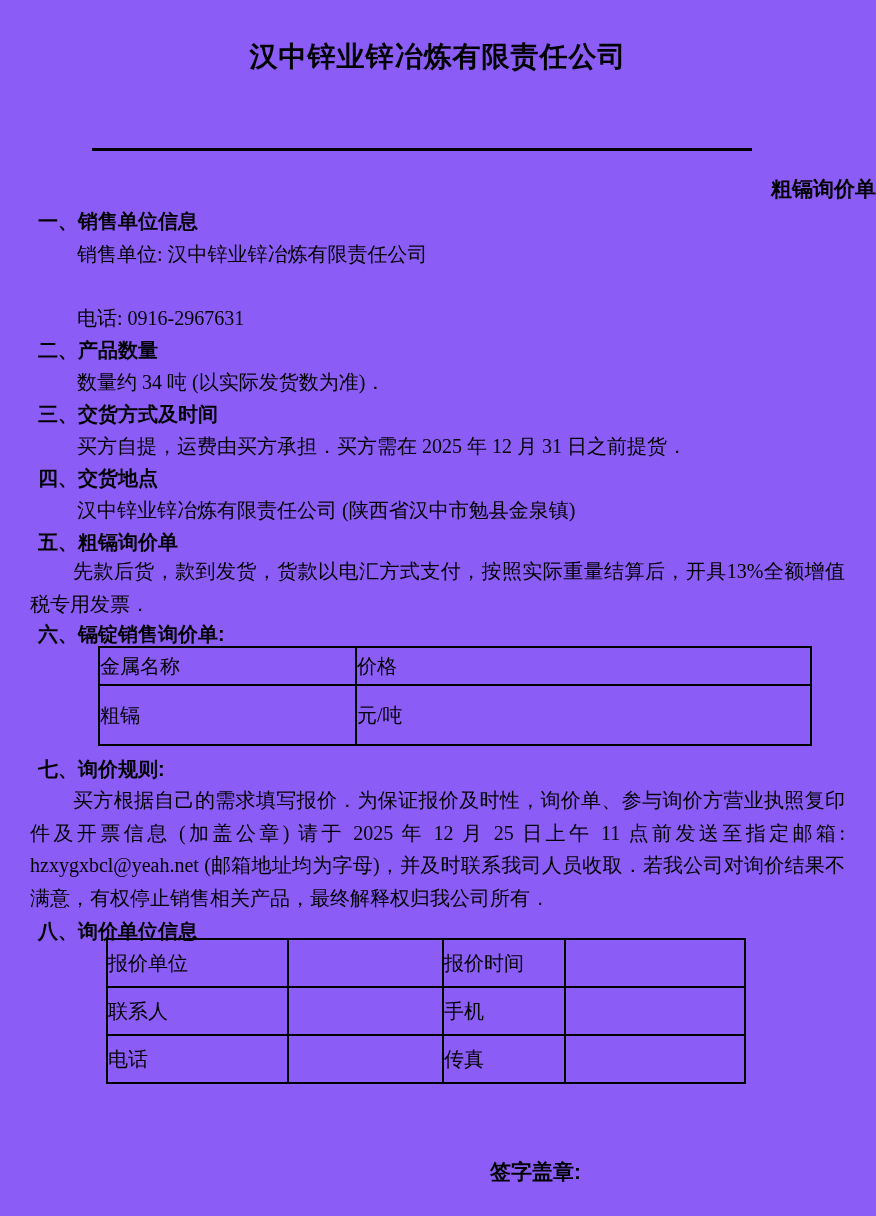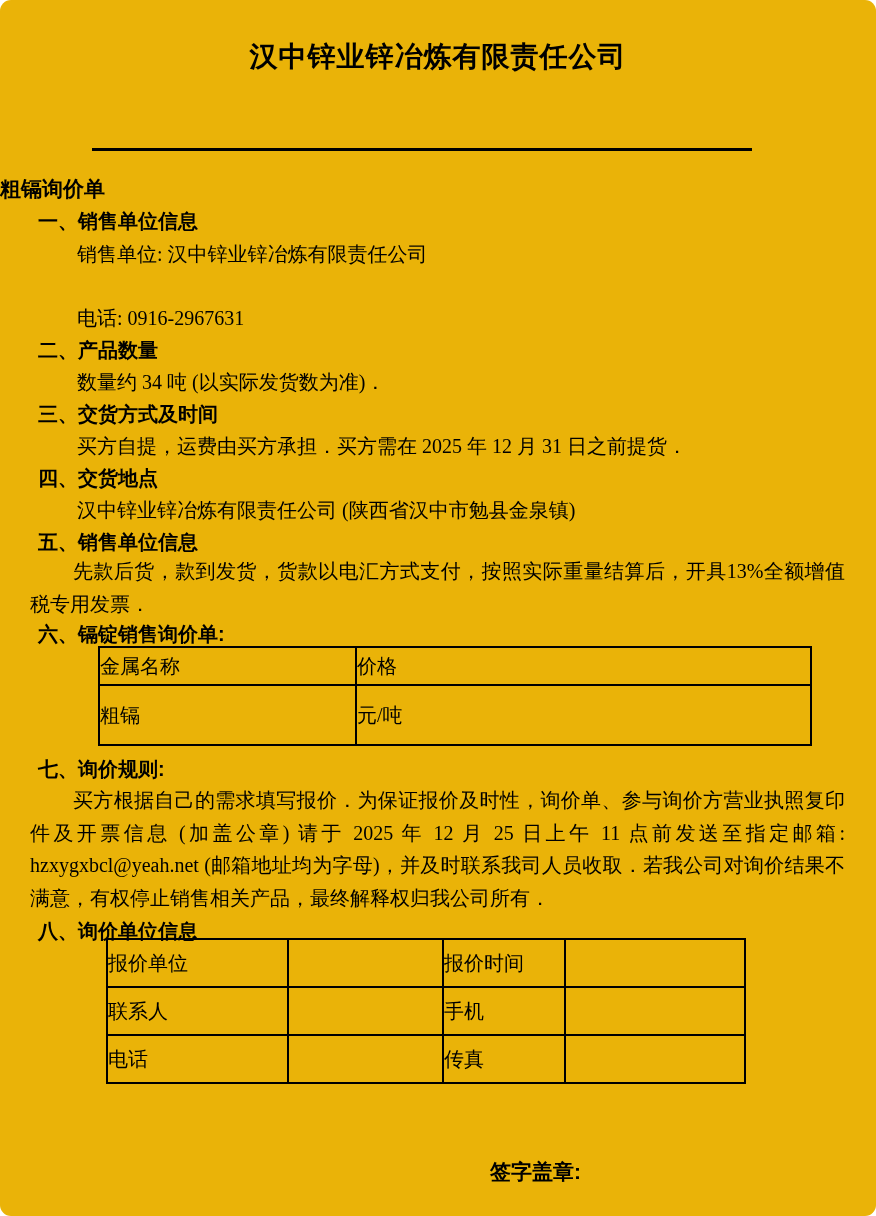--- a/index.html
+++ b/index.html
@@ -1,23 +1,22 @@
 <!DOCTYPE html>
 <html><head>
 <meta charset="utf-8">
 <style>
   html,body { margin:0; padding:0; background:#ffffff; }
   .page {
     position:relative;
     width:876px; height:1216px;
-    background:#eab308;
+    background:#8b5cf6;
     color:#000;
     font-family:"Liberation Serif","DejaVu Serif",serif;
     overflow:hidden;
-    border-radius:11px;
   }
   .abs { position:absolute; }
 
   .company-title {
     top:38px; left:0; width:100%;
     text-align:center;
     font-weight:bold; font-size:28px;
     font-family:"Liberation Sans","DejaVu Sans",sans-serif;
     letter-spacing:1px;
   }
@@ -25,21 +24,21 @@
     top:84px; right:38px;
     text-align:right; font-size:16px; line-height:24px;
   }
   .contact .phone-line { letter-spacing:1px; }
   .contact .addr-line  { letter-spacing:4px; }
 
   .rule { top:148px; left:92px; width:660px; height:3px; background:#000; }
 
   .form-title {
     top:175px; left:0; width:100%;
-    text-align:left; font-weight:bold; font-size:21px;
+    text-align:right; font-weight:bold; font-size:21px;
     font-family:"Liberation Sans","DejaVu Sans",sans-serif;
   }
 
   .sec-head {
     left:38px; font-size:20px; font-weight:bold;
     font-family:"Liberation Sans","DejaVu Sans",sans-serif;
     white-space:nowrap;
   }
   .item { left:77px; font-size:20px; white-space:nowrap; }
 
@@ -101,21 +100,21 @@
 
   <div class="abs sec-head" style="top:337px">二、产品数量</div>
   <div class="abs item" style="top:369px">数量约 34 吨 (以实际发货数为准)．</div>
 
   <div class="abs sec-head" style="top:401px">三、交货方式及时间</div>
   <div class="abs item" style="top:433px">买方自提，运费由买方承担．买方需在 2025 年 12 月 31 日之前提货．</div>
 
   <div class="abs sec-head" style="top:465px">四、交货地点</div>
   <div class="abs item" style="top:497px">汉中锌业锌冶炼有限责任公司 (陕西省汉中市勉县金泉镇)</div>
 
-  <div class="abs sec-head" style="top:529px">五、销售单位信息</div>
+  <div class="abs sec-head" style="top:529px">五、粗镉询价单</div>
   <div class="abs para" style="top:555px">先款后货，款到发货，货款以电汇方式支付，按照实际重量结算后，开具13%全额增值税专用发票．</div>
 
   <div class="abs sec-head" style="top:621px">六、镉锭销售询价单:</div>
 
   <table class="abs doc-table price-table">
     <tbody>
         <tr class="hrow">
       <td class="col-metal">金属名称</td>
       <td class="col-price">价格</td>
     </tr>

